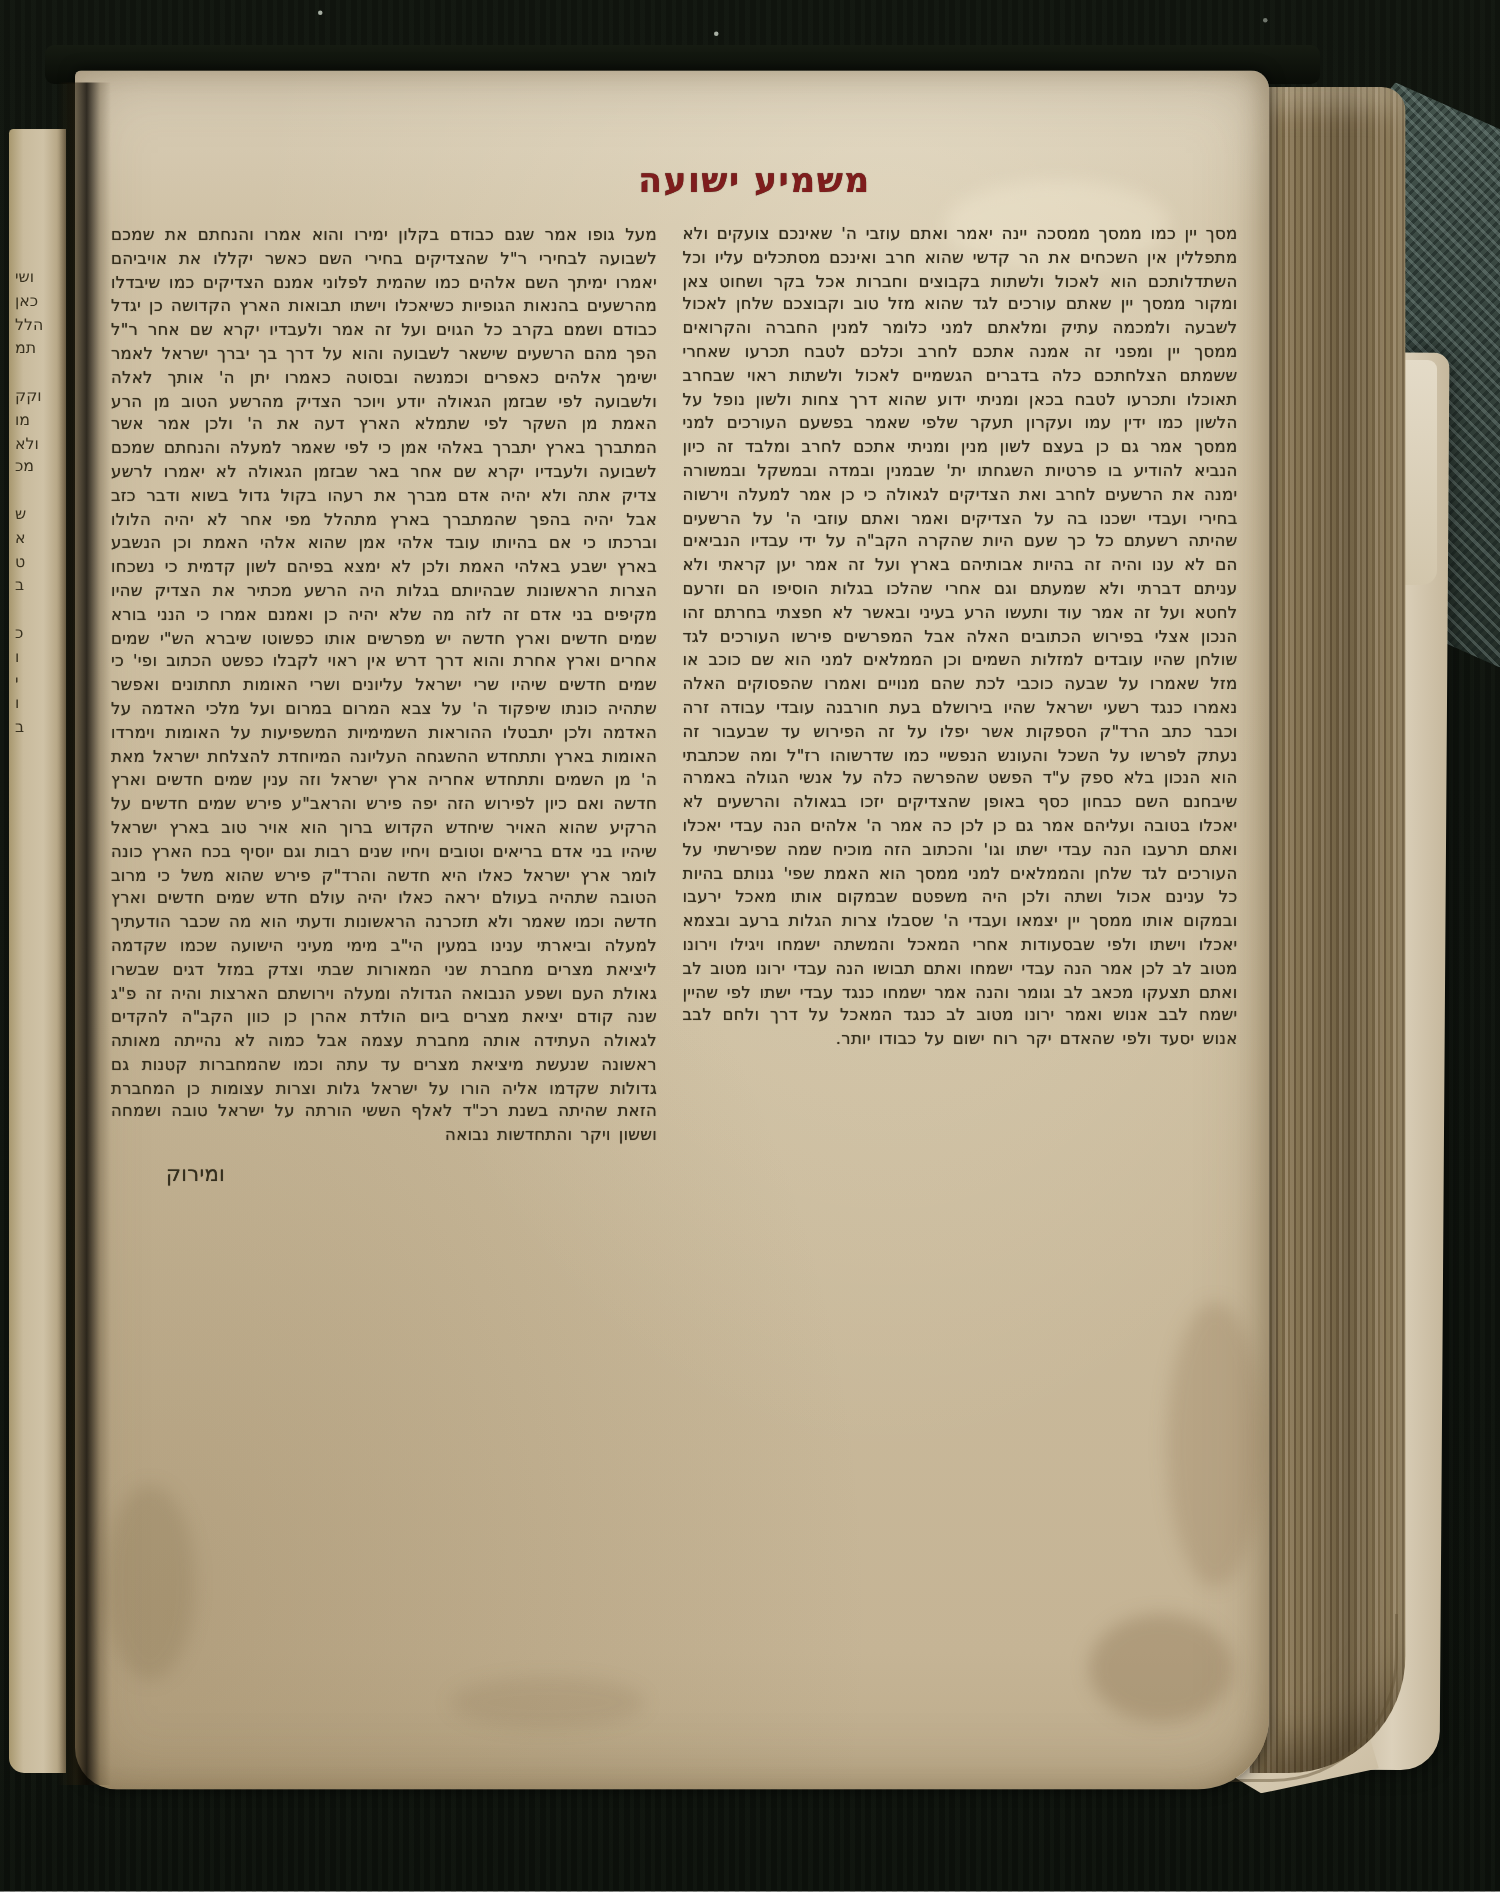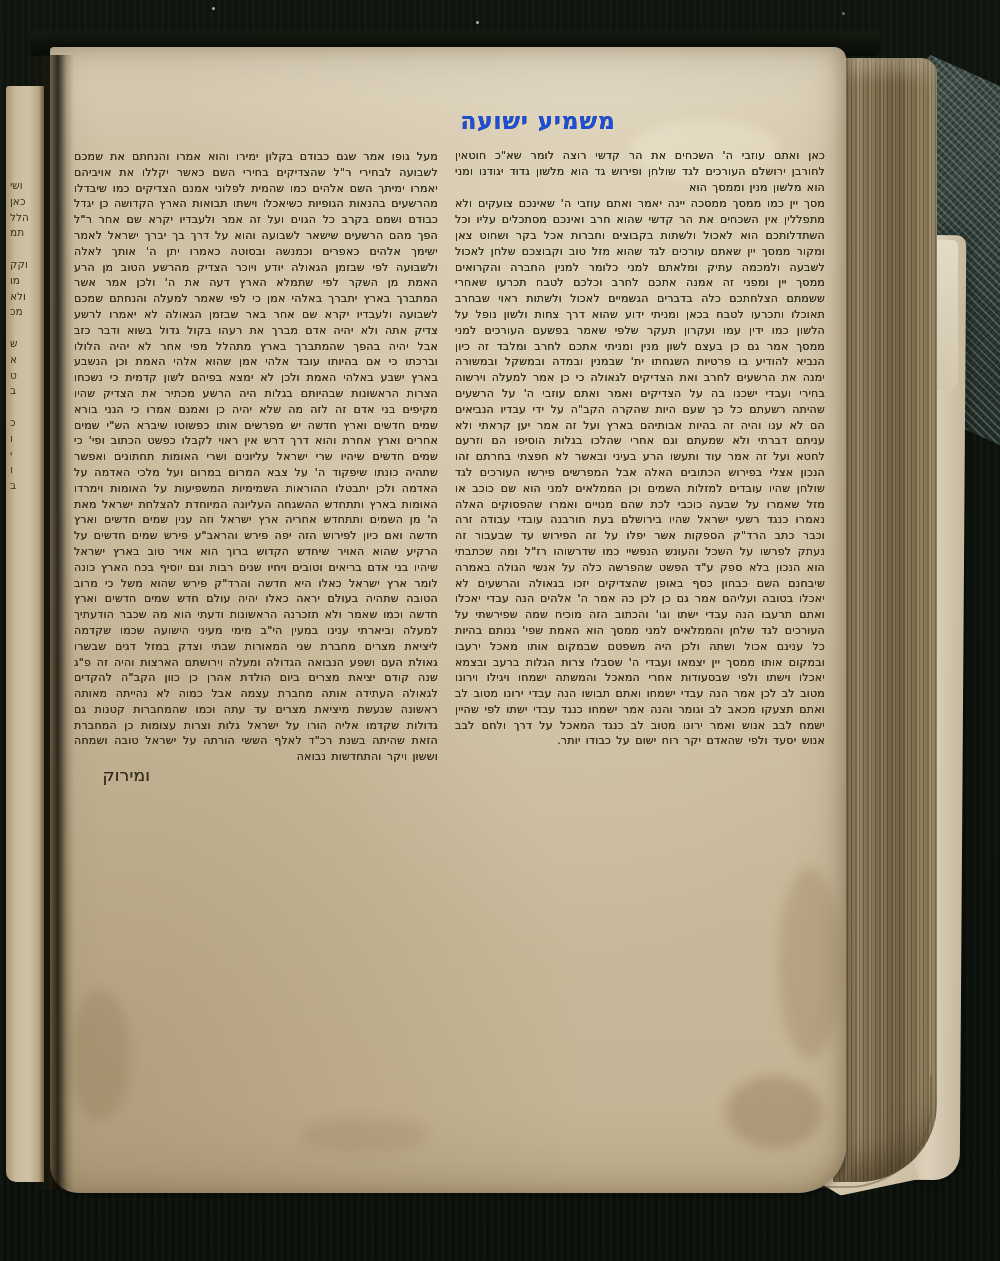--- a/index.html
+++ b/index.html
@@ -97,39 +97,39 @@
       radial-gradient(ellipse at 68% 14%, rgba(255,250,232,.30), rgba(255,250,232,0) 55%),
       radial-gradient(ellipse at 8% 90%, rgba(120,95,55,.25), rgba(120,95,55,0) 45%),
       linear-gradient(180deg,#d9ceb8 0%,#d0c2a6 9%,#ccbd9f 55%,#c5b495 92%,#bcab8b 100%);
     border-radius:4px 12px 48px 28px;
     box-shadow:inset 0 0 46px rgba(95,75,42,.35), inset -6px 0 14px rgba(110,90,55,.3), 0 0 10px rgba(0,0,0,.6);
     z-index:5;
   }
   .stain{border-radius:50%;filter:blur(6px);z-index:7;pointer-events:none;}
 
   .header-title{
-    left:443px;top:108px;width:190px;
+    left:408px;top:108px;width:190px;
     z-index:8;direction:rtl;text-align:center;
     font-size:23px;font-weight:bold;letter-spacing:1px;
-    color:#1d4ed8;text-shadow:0 0 .6px #2e2a18;
+    color:#7f1d1d;text-shadow:0 0 .6px #2e2a18;
   }
 
   .col{
     z-index:8;direction:rtl;text-align:justify;
     font-size:11px;line-height:15.8px;
     letter-spacing:.2px;word-spacing:1.6px;
     color:#342e1d;text-shadow:0 0 .5px rgba(52,46,29,.85);
     overflow:hidden;
   }
-  .col p{margin:0 0 1px 0;}
+  .col p{margin:0 0 11px 0;}
   .col-right{left:455px;top:148px;width:370px;height:930px;}
   .col-left{left:74px;top:149px;width:364px;height:948px;}
   .catchword{
     margin-top:3px;text-align:right;padding-right:288px;
-    font-size:17px;
+    font-size:14px;
   }
 </style>
 </head>
 <body>
 
 <div class="abs board-ridge"></div>
 <div class="abs speck" style="left:212px;top:7px;"></div>
 <div class="abs speck" style="left:476px;top:21px;"></div>
 <div class="abs speck" style="left:842px;top:12px;opacity:.5;"></div>
 
@@ -168,20 +168,19 @@
 
 <div class="abs stain" style="left:778px;top:868px;width:64px;height:190px;background:rgba(118,90,54,.20);"></div>
 <div class="abs stain" style="left:726px;top:1076px;width:96px;height:72px;background:rgba(112,84,50,.26);"></div>
 <div class="abs stain" style="left:70px;top:990px;width:60px;height:130px;background:rgba(100,78,46,.16);"></div>
 <div class="abs stain" style="left:630px;top:120px;width:150px;height:60px;background:rgba(255,248,228,.28);"></div>
 <div class="abs stain" style="left:300px;top:1118px;width:130px;height:34px;background:rgba(104,82,50,.12);"></div>
 
 <div class="abs header-title">משמיע ישועה</div>
 
 <div class="abs col col-right">
-  <p>כאן ואתם עוזבי ה' השכחים את הר קדשי רוצה לומר שא"כ חוטאין לחורבן ירושלם העורכים לגד שולחן ופירוש גד הוא מלשון גדוד יגודנו ומני הוא מלשון מנין וממסך הוא</p>
   <p>מסך יין כמו ממסך ממסכה יינה יאמר ואתם עוזבי ה' שאינכם צועקים ולא מתפללין אין השכחים את הר קדשי שהוא חרב ואינכם מסתכלים עליו וכל השתדלותכם הוא לאכול ולשתות בקבוצים וחברות אכל בקר ושחוט צאן ומקור ממסך יין שאתם עורכים לגד שהוא מזל טוב וקבוצכם שלחן לאכול לשבעה ולמכמה עתיק ומלאתם למני כלומר למנין החברה והקרואים ממסך יין ומפני זה אמנה אתכם לחרב וכלכם לטבח תכרעו שאחרי ששמתם הצלחתכם כלה בדברים הגשמיים לאכול ולשתות ראוי שבחרב תאוכלו ותכרעו לטבח בכאן ומניתי ידוע שהוא דרך צחות ולשון נופל על הלשון כמו ידין עמו ועקרון תעקר שלפי שאמר בפשעם העורכים למני ממסך אמר גם כן בעצם לשון מנין ומניתי אתכם לחרב ומלבד זה כיון הנביא להודיע בו פרטיות השגחתו ית' שבמנין ובמדה ובמשקל ובמשורה ימנה את הרשעים לחרב ואת הצדיקים לגאולה כי כן אמר למעלה וירשוה בחירי ועבדי ישכנו בה על הצדיקים ואמר ואתם עוזבי ה' על הרשעים שהיתה רשעתם כל כך שעם היות שהקרה הקב"ה על ידי עבדיו הנביאים הם לא ענו והיה זה בהיות אבותיהם בארץ ועל זה אמר יען קראתי ולא עניתם דברתי ולא שמעתם וגם אחרי שהלכו בגלות הוסיפו הם וזרעם לחטא ועל זה אמר עוד ותעשו הרע בעיני ובאשר לא חפצתי בחרתם זהו הנכון אצלי בפירוש הכתובים האלה אבל המפרשים פירשו העורכים לגד שולחן שהיו עובדים למזלות השמים וכן הממלאים למני הוא שם כוכב או מזל שאמרו על שבעה כוכבי לכת שהם מנויים ואמרו שהפסוקים האלה נאמרו כנגד רשעי ישראל שהיו בירושלם בעת חורבנה עובדי עבודה זרה וכבר כתב הרד"ק הספקות אשר יפלו על זה הפירוש עד שבעבור זה נעתק לפרשו על השכל והעונש הנפשיי כמו שדרשוהו רז"ל ומה שכתבתי הוא הנכון בלא ספק ע"ד הפשט שהפרשה כלה על אנשי הגולה באמרה שיבחנם השם כבחון כסף באופן שהצדיקים יזכו בגאולה והרשעים לא יאכלו בטובה ועליהם אמר גם כן לכן כה אמר ה' אלהים הנה עבדי יאכלו ואתם תרעבו הנה עבדי ישתו וגו' והכתוב הזה מוכיח שמה שפירשתי על העורכים לגד שלחן והממלאים למני ממסך הוא האמת שפי' גנותם בהיות כל ענינם אכול ושתה ולכן היה משפטם שבמקום אותו מאכל ירעבו ובמקום אותו ממסך יין יצמאו ועבדי ה' שסבלו צרות הגלות ברעב ובצמא יאכלו וישתו ולפי שבסעודות אחרי המאכל והמשתה ישמחו ויגילו וירונו מטוב לב לכן אמר הנה עבדי ישמחו ואתם תבושו הנה עבדי ירונו מטוב לב ואתם תצעקו מכאב לב וגומר והנה אמר ישמחו כנגד עבדי ישתו לפי שהיין ישמח לבב אנוש ואמר ירונו מטוב לב כנגד המאכל על דרך ולחם לבב אנוש יסעד ולפי שהאדם יקר רוח ישום על כבודו יותר.</p>
 </div>
 
 <div class="abs col col-left">
   <p>מעל גופו אמר שגם כבודם בקלון ימירו והוא אמרו והנחתם את שמכם לשבועה לבחירי ר"ל שהצדיקים בחירי השם כאשר יקללו את אויביהם יאמרו ימיתך השם אלהים כמו שהמית לפלוני אמנם הצדיקים כמו שיבדלו מהרשעים בהנאות הגופיות כשיאכלו וישתו תבואות הארץ הקדושה כן יגדל כבודם ושמם בקרב כל הגוים ועל זה אמר ולעבדיו יקרא שם אחר ר"ל הפך מהם הרשעים שישאר לשבועה והוא על דרך בך יברך ישראל לאמר ישימך אלהים כאפרים וכמנשה ובסוטה כאמרו יתן ה' אותך לאלה ולשבועה לפי שבזמן הגאולה יודע ויוכר הצדיק מהרשע הטוב מן הרע האמת מן השקר לפי שתמלא הארץ דעה את ה' ולכן אמר אשר המתברך בארץ יתברך באלהי אמן כי לפי שאמר למעלה והנחתם שמכם לשבועה ולעבדיו יקרא שם אחר באר שבזמן הגאולה לא יאמרו לרשע צדיק אתה ולא יהיה אדם מברך את רעהו בקול גדול בשוא ודבר כזב אבל יהיה בהפך שהמתברך בארץ מתהלל מפי אחר לא יהיה הלולו וברכתו כי אם בהיותו עובד אלהי אמן שהוא אלהי האמת וכן הנשבע בארץ ישבע באלהי האמת ולכן לא ימצא בפיהם לשון קדמית כי נשכחו הצרות הראשונות שבהיותם בגלות היה הרשע מכתיר את הצדיק שהיו מקיפים בני אדם זה לזה מה שלא יהיה כן ואמנם אמרו כי הנני בורא שמים חדשים וארץ חדשה יש מפרשים אותו כפשוטו שיברא הש"י שמים אחרים וארץ אחרת והוא דרך דרש אין ראוי לקבלו כפשט הכתוב ופי' כי שמים חדשים שיהיו שרי ישראל עליונים ושרי האומות תחתונים ואפשר שתהיה כונתו שיפקוד ה' על צבא המרום במרום ועל מלכי האדמה על האדמה ולכן יתבטלו ההוראות השמימיות המשפיעות על האומות וימרדו האומות בארץ ותתחדש ההשגחה העליונה המיוחדת להצלחת ישראל מאת ה' מן השמים ותתחדש אחריה ארץ ישראל וזה ענין שמים חדשים וארץ חדשה ואם כיון לפירוש הזה יפה פירש והראב"ע פירש שמים חדשים על הרקיע שהוא האויר שיחדש הקדוש ברוך הוא אויר טוב בארץ ישראל שיהיו בני אדם בריאים וטובים ויחיו שנים רבות וגם יוסיף בכח הארץ כונה לומר ארץ ישראל כאלו היא חדשה והרד"ק פירש שהוא משל כי מרוב הטובה שתהיה בעולם יראה כאלו יהיה עולם חדש שמים חדשים וארץ חדשה וכמו שאמר ולא תזכרנה הראשונות ודעתי הוא מה שכבר הודעתיך למעלה וביארתי ענינו במעין הי"ב מימי מעיני הישועה שכמו שקדמה ליציאת מצרים מחברת שני המאורות שבתי וצדק במזל דגים שבשרו גאולת העם ושפע הנבואה הגדולה ומעלה וירושתם הארצות והיה זה פ"ג שנה קודם יציאת מצרים ביום הולדת אהרן כן כוון הקב"ה להקדים לגאולה העתידה אותה מחברת עצמה אבל כמוה לא נהייתה מאותה ראשונה שנעשת מיציאת מצרים עד עתה וכמו שהמחברות קטנות גם גדולות שקדמו אליה הורו על ישראל גלות וצרות עצומות כן המחברת הזאת שהיתה בשנת רכ"ד לאלף הששי הורתה על ישראל טובה ושמחה וששון ויקר והתחדשות נבואה</p>
   <div class="catchword">ומירוק</div>
 </div>
 
 </body></html>

